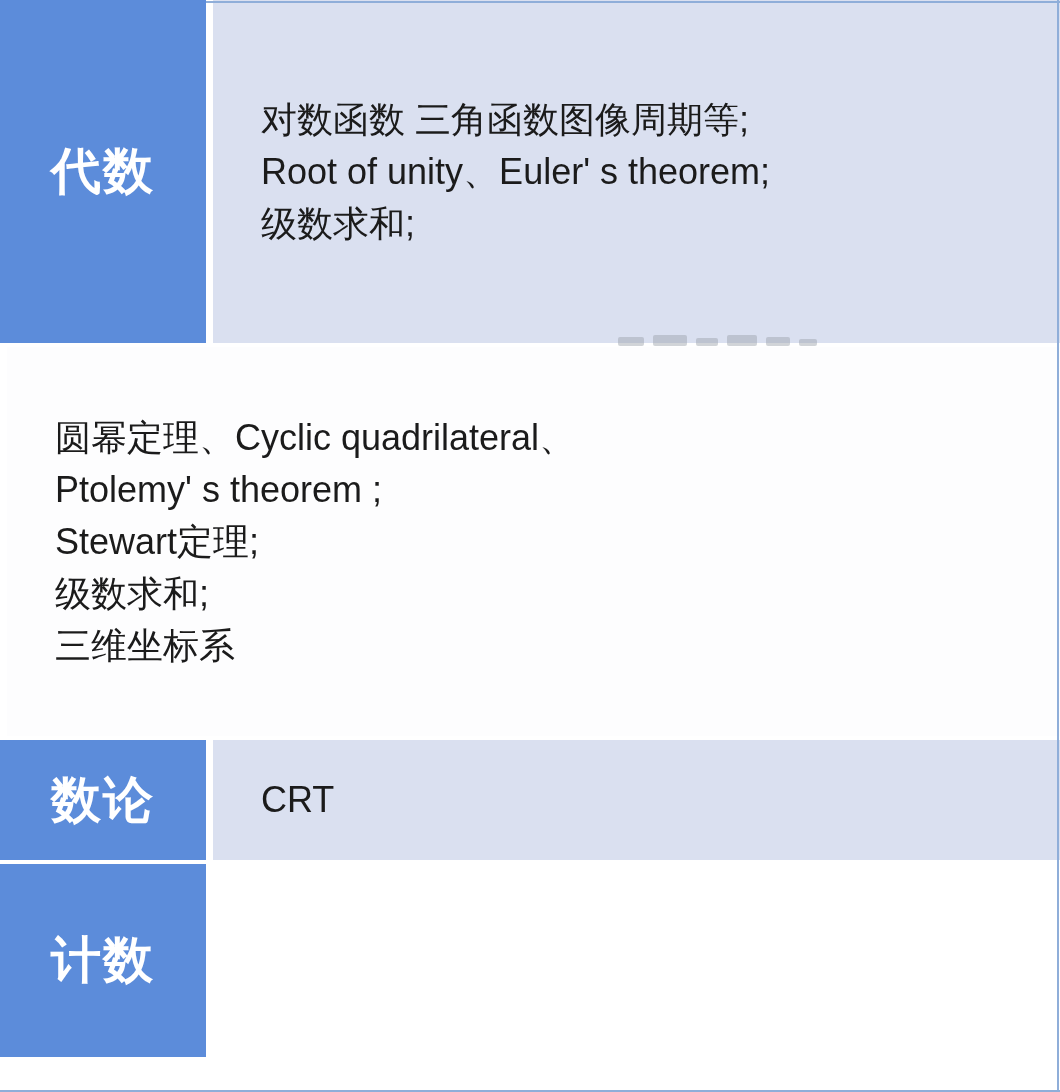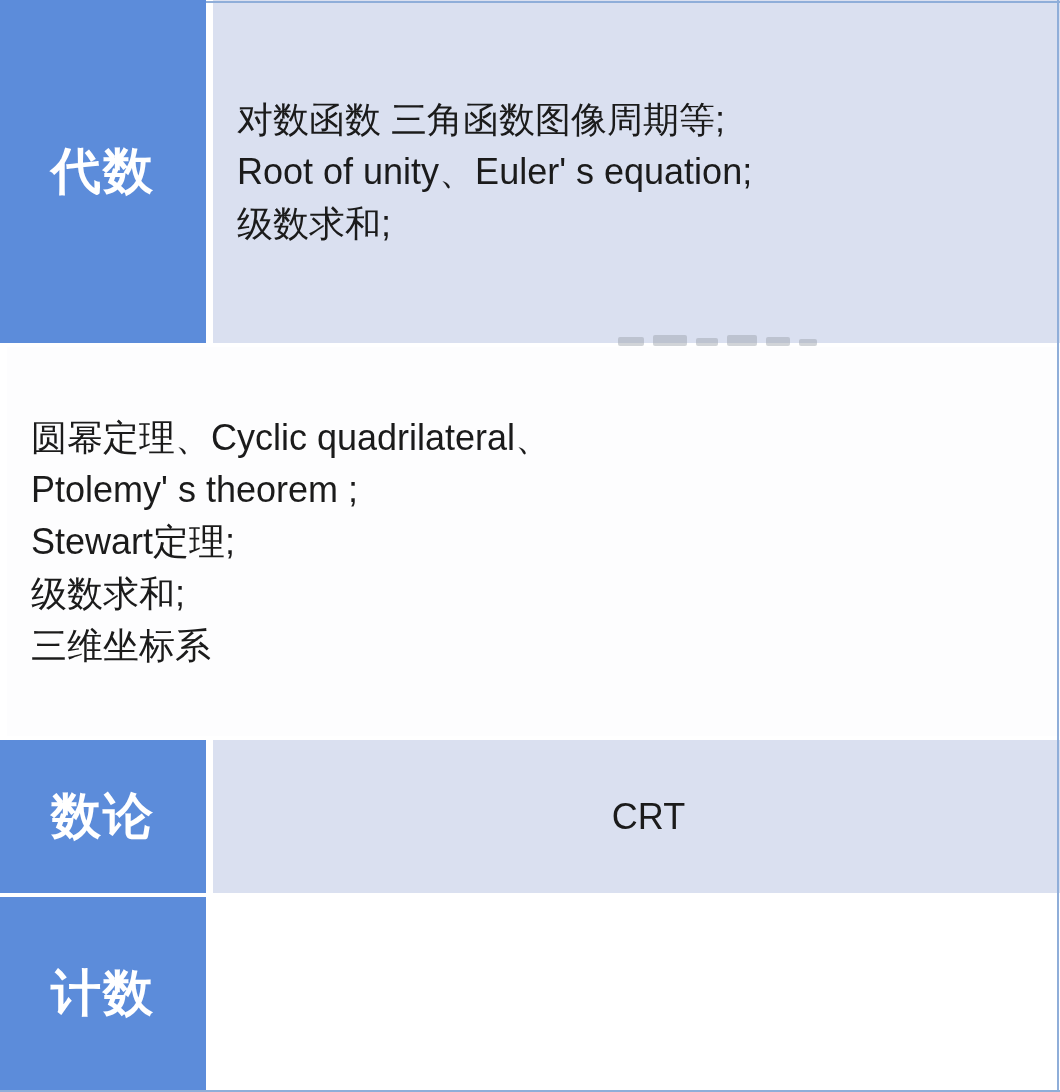--- a/index.html
+++ b/index.html
@@ -12,38 +12,38 @@
     box-sizing:border-box;
   }
   .tbl{
     position:relative;
     width:100%;height:1090px;
     display:flex;flex-direction:column;
   }
   .row{display:flex;width:100%;}
   .row-0{height:343px;}
   .row-1{height:389px;}
-  .row-2{height:153px;text-align:center;}
+  .row-2{height:120px;}
   .row-3{height:193px;}
   .divider{height:4px;width:100%;background:#ffffff;flex:none;}
   .cat{
     width:206px;flex:none;
     background:var(--cat-bg,#5C8CDA);
     display:flex;align-items:center;justify-content:center;
   }
   .cat span{
     color:var(--cat-text,#ffffff);
     font-size:50px;font-weight:700;
     letter-spacing:2px;
   }
   .gap{width:7px;flex:none;background:#ffffff;}
   .content{
     flex:1;
     display:flex;flex-direction:column;justify-content:center;
-    padding-left:24px;box-sizing:border-box;
+    padding-left:48px;box-sizing:border-box;
   }
   .bg-lav{background:var(--lav,#DAE0F0);}
   .bg-white{background:var(--row-white,#FDFDFE);}
   .line{
     font-size:36px;line-height:52px;
     color:var(--text,#1B1B1B);
     white-space:nowrap;
   }
   
   .edge-top{position:absolute;top:1px;left:206px;right:0;height:2px;background:var(--edge,#8FAED9);z-index:5;}
@@ -64,21 +64,21 @@
 
 <div class="stage">
   <div class="tbl">
       <div class="row row-0">
         <div class="cat">
           <span>代数</span>
         </div>
         <div class="gap"></div>
         <div class="content bg-lav">
           <div class="line">对数函数 三角函数图像周期等;</div>
-          <div class="line">Root of unity、Euler' s equation;</div>
+          <div class="line">Root of unity、Euler' s theorem;</div>
           <div class="line">级数求和;</div>
         </div>
       </div>
       <div class="divider"></div>
       <div class="row row-1">
         <div class="gap"></div>
         <div class="content bg-white">
           <div class="line">圆幂定理、Cyclic quadrilateral、</div>
           <div class="line">Ptolemy' s theorem ;</div>
           <div class="line">Stewart定理;</div>

